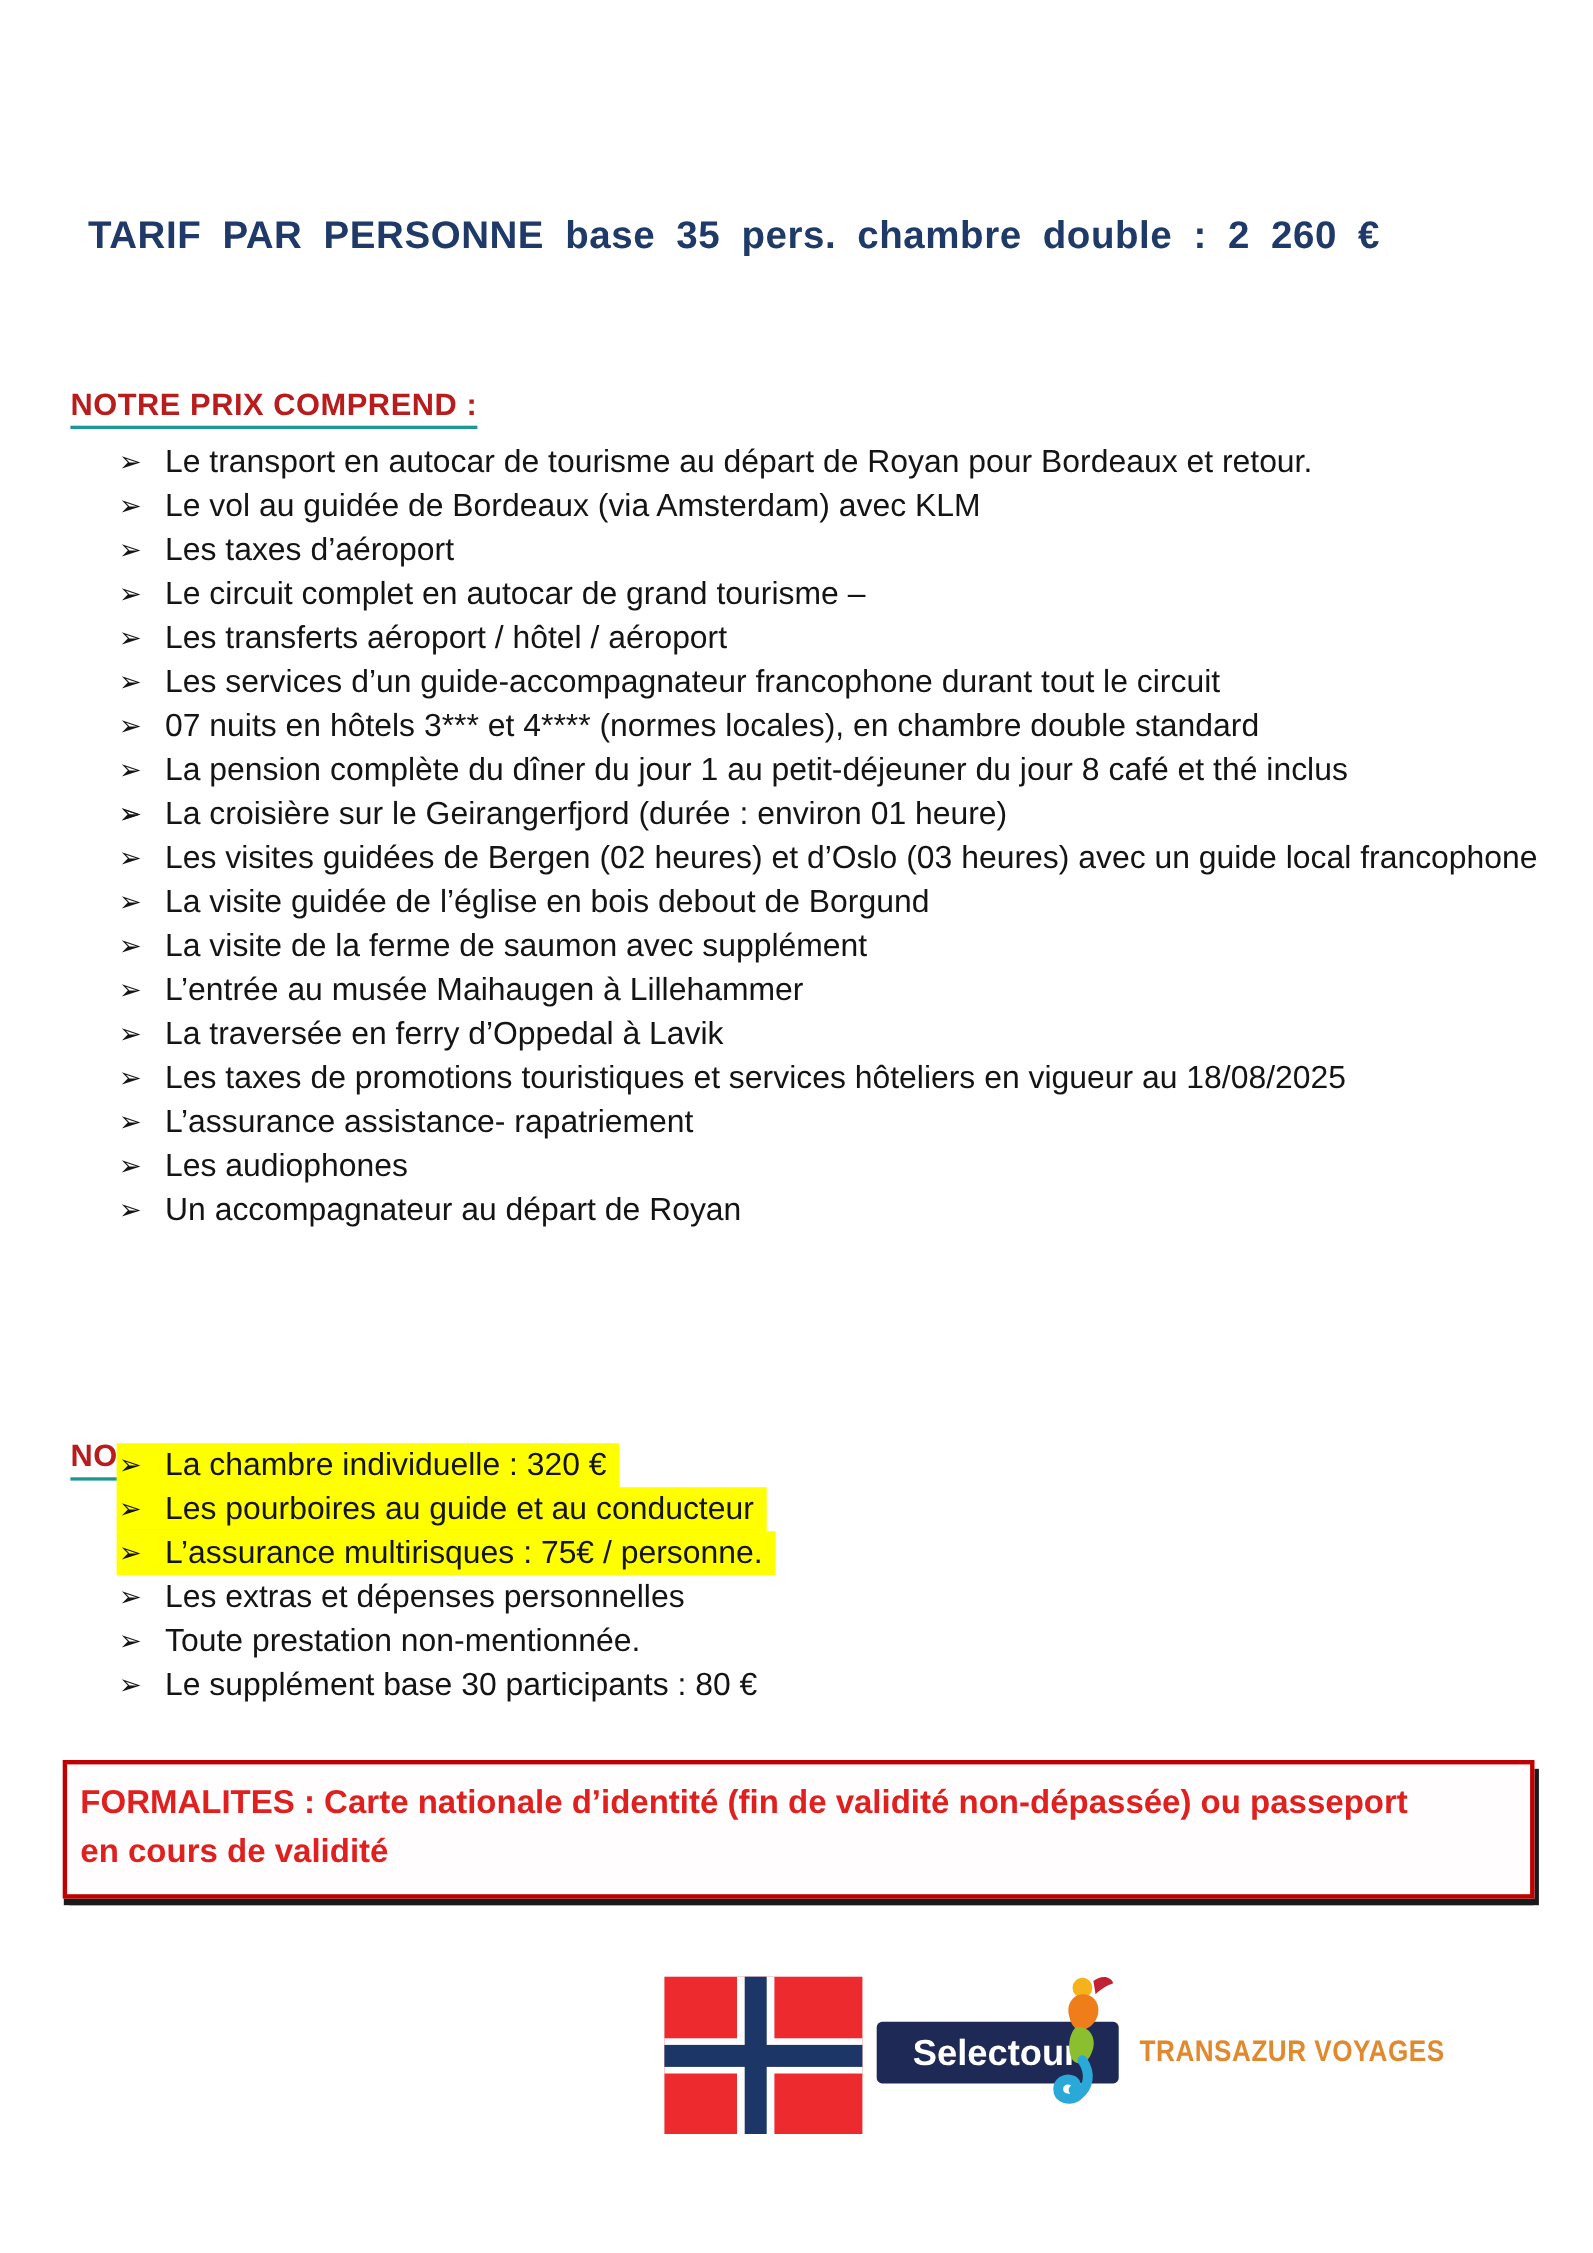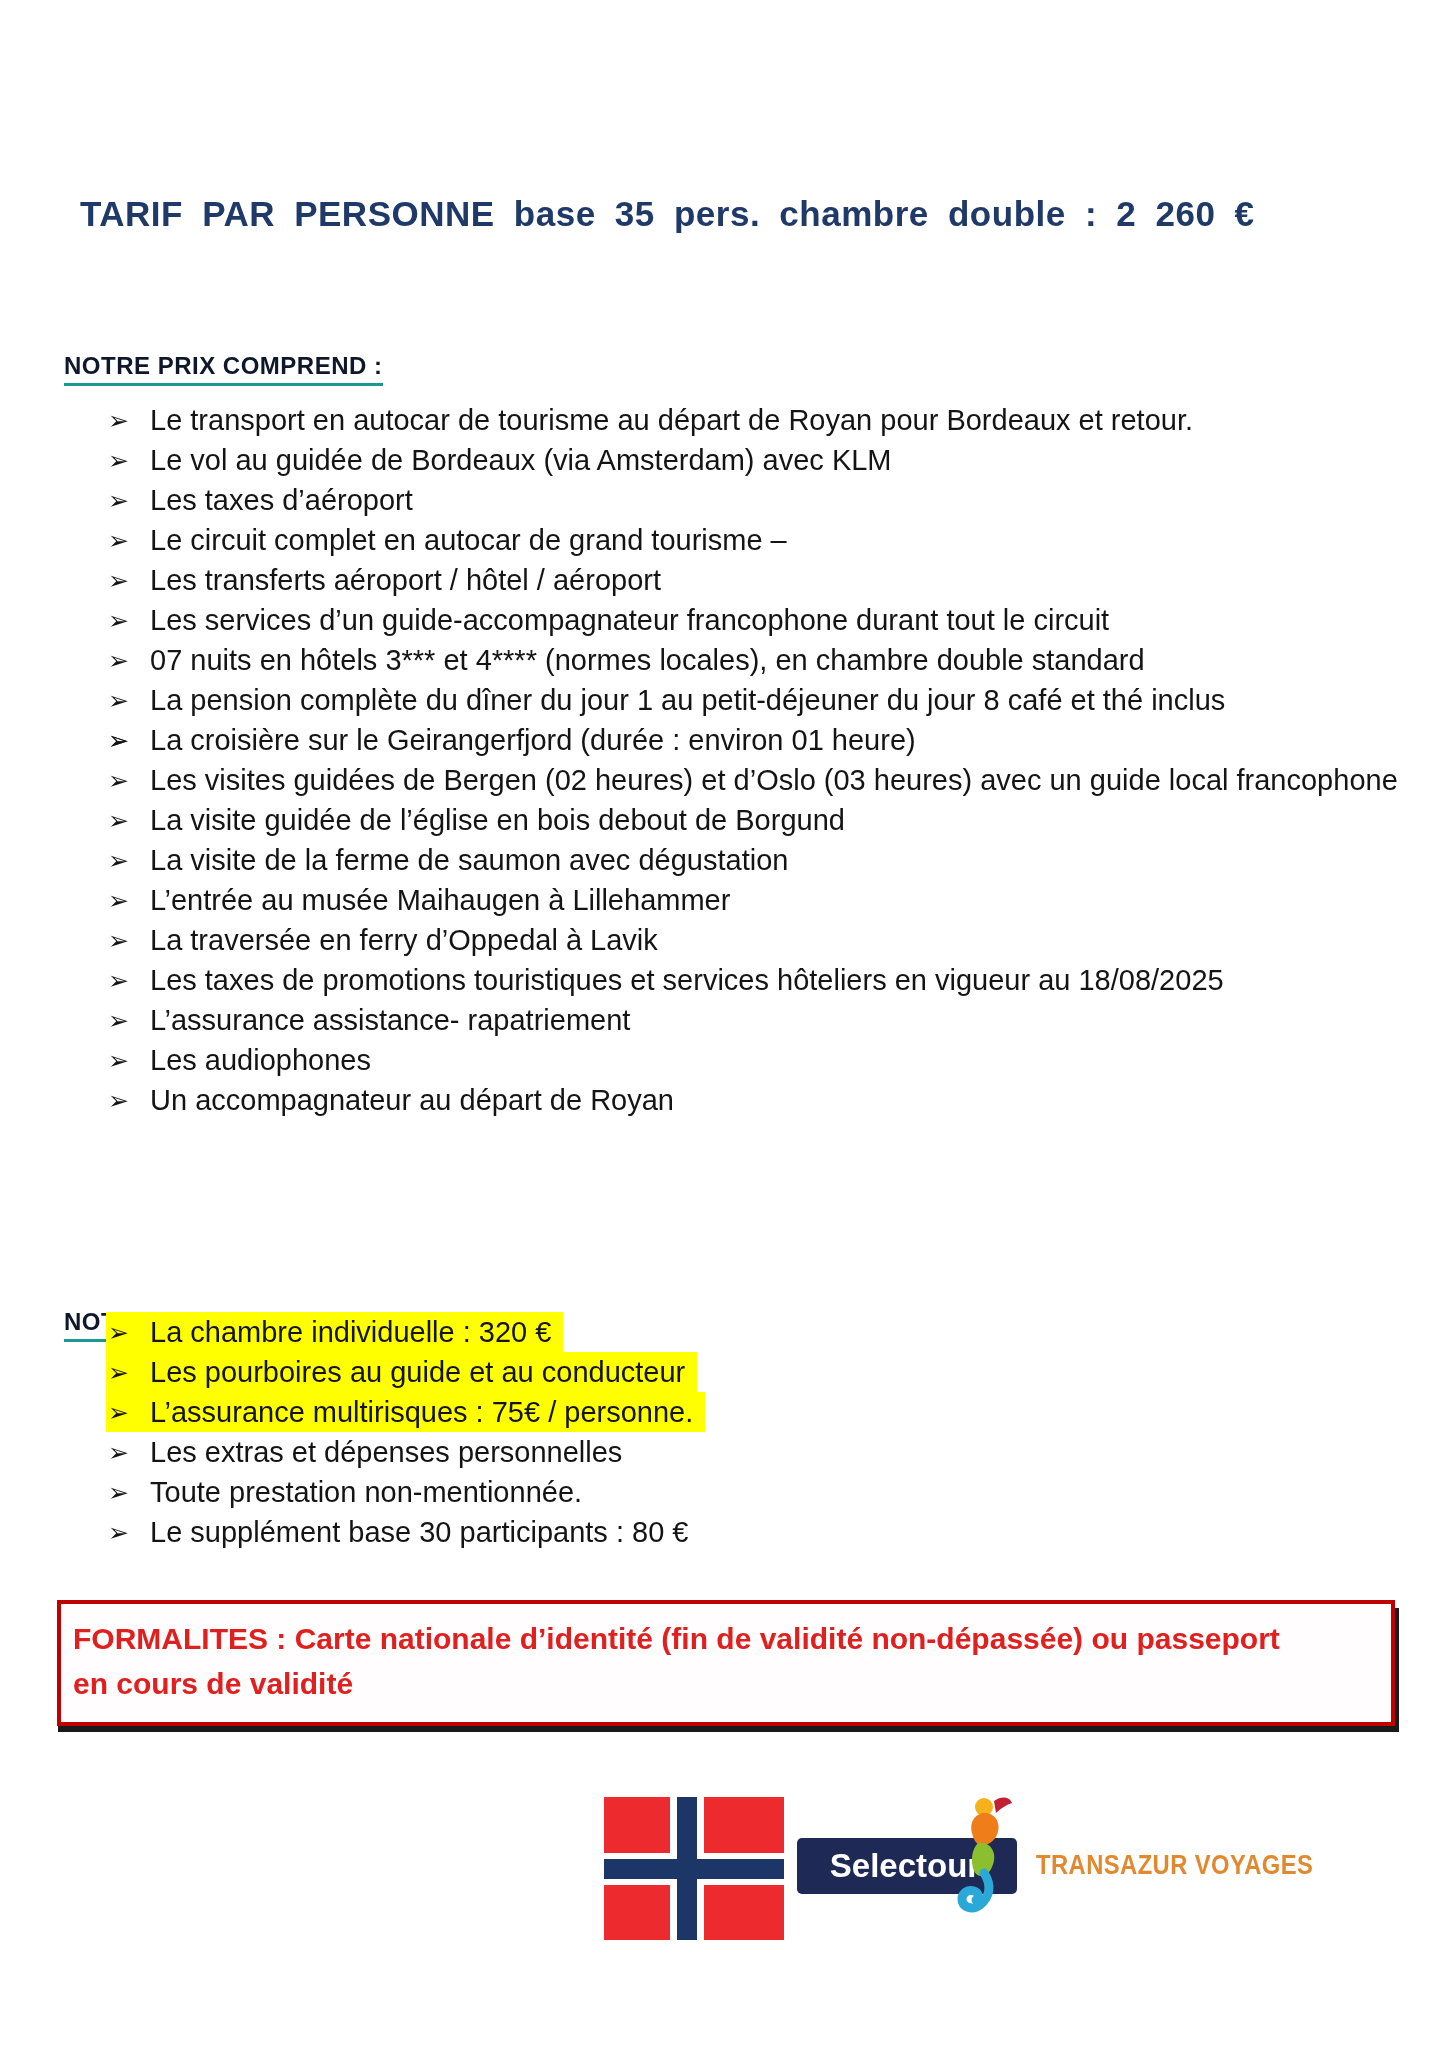--- a/index.html
+++ b/index.html
@@ -5,21 +5,21 @@
   html,body{margin:0;padding:0;background:#ffffff;}
   .page{
     position:relative;width:1448px;height:2048px;background:#ffffff;
     font-family:"Liberation Sans", sans-serif;overflow:hidden;
   }
   .title{
     position:absolute;left:80px;top:194px;
     font-size:35px;font-weight:bold;color:#1f3a68;
     letter-spacing:.5px;word-spacing:9px;white-space:nowrap;
   }
-  .sec-head{position:absolute;font-size:24px;font-weight:bold;color:#0f172a;letter-spacing:.5px;}
+  .sec-head{position:absolute;font-size:28px;font-weight:bold;color:#b91c1c;letter-spacing:.5px;}
   .sec-head .u{display:inline-block;border-bottom:3px solid #1d9694;padding-bottom:3px;}
   #head1{left:64px;top:352px;}
   #head2{left:64px;top:1308px;}
   ul.doc-list{position:absolute;left:106px;margin:0;padding:0;list-style:none;width:1296px;}
   #list1{top:400px;}
   #list2{top:1312px;}
   ul.doc-list li{
     position:relative;padding-left:44px;font-size:29px;line-height:40px;
     color:#141414;text-align:justify;
   }
@@ -70,21 +70,21 @@
     <li><span class="b">➢</span><span>Les taxes d’aéroport</span></li>
     <li><span class="b">➢</span><span>Le circuit complet en autocar de grand tourisme –</span></li>
     <li><span class="b">➢</span><span>Les transferts aéroport / hôtel / aéroport</span></li>
     <li><span class="b">➢</span><span>Les services d’un guide-accompagnateur francophone durant tout le circuit</span></li>
     <li><span class="b">➢</span><span>07 nuits en hôtels 3*** et 4**** (normes locales), en chambre double standard</span></li>
     <li><span class="b">➢</span><span>La pension complète du dîner du jour 1 au petit-déjeuner du jour 8 café et thé inclus</span></li>
     <li><span class="b">➢</span></li>
     <li><span class="b">➢</span><span>La croisière sur le Geirangerfjord (durée : environ 01 heure)</span></li>
     <li><span class="b">➢</span><span>Les visites guidées de Bergen (02 heures) et d’Oslo (03 heures) avec un guide local francophone</span></li>
     <li><span class="b">➢</span><span>La visite guidée de l’église en bois debout de Borgund</span></li>
-    <li><span class="b">➢</span><span>La visite de la ferme de saumon avec dégustation</span></li>
+    <li><span class="b">➢</span><span>La visite de la ferme de saumon avec supplément</span></li>
     <li><span class="b">➢</span><span>L’entrée au musée Maihaugen à Lillehammer</span></li>
     <li><span class="b">➢</span><span>La traversée en ferry d’Oppedal à Lavik</span></li>
     <li><span class="b">➢</span><span>Les taxes de promotions touristiques et services hôteliers en vigueur au 18/08/2025</span></li>
     <li><span class="b">➢</span><span>L’assurance assistance- rapatriement</span></li>
     <li><span class="b">➢</span><span>Les audiophones</span></li>
     <li><span class="b">➢</span><span>Un accompagnateur au départ de Royan</span></li>
   </ul>
 
   <div class="sec-head" id="head2">
     <span class="u">NOTRE PRIX NE COMPREND PAS :</span>

